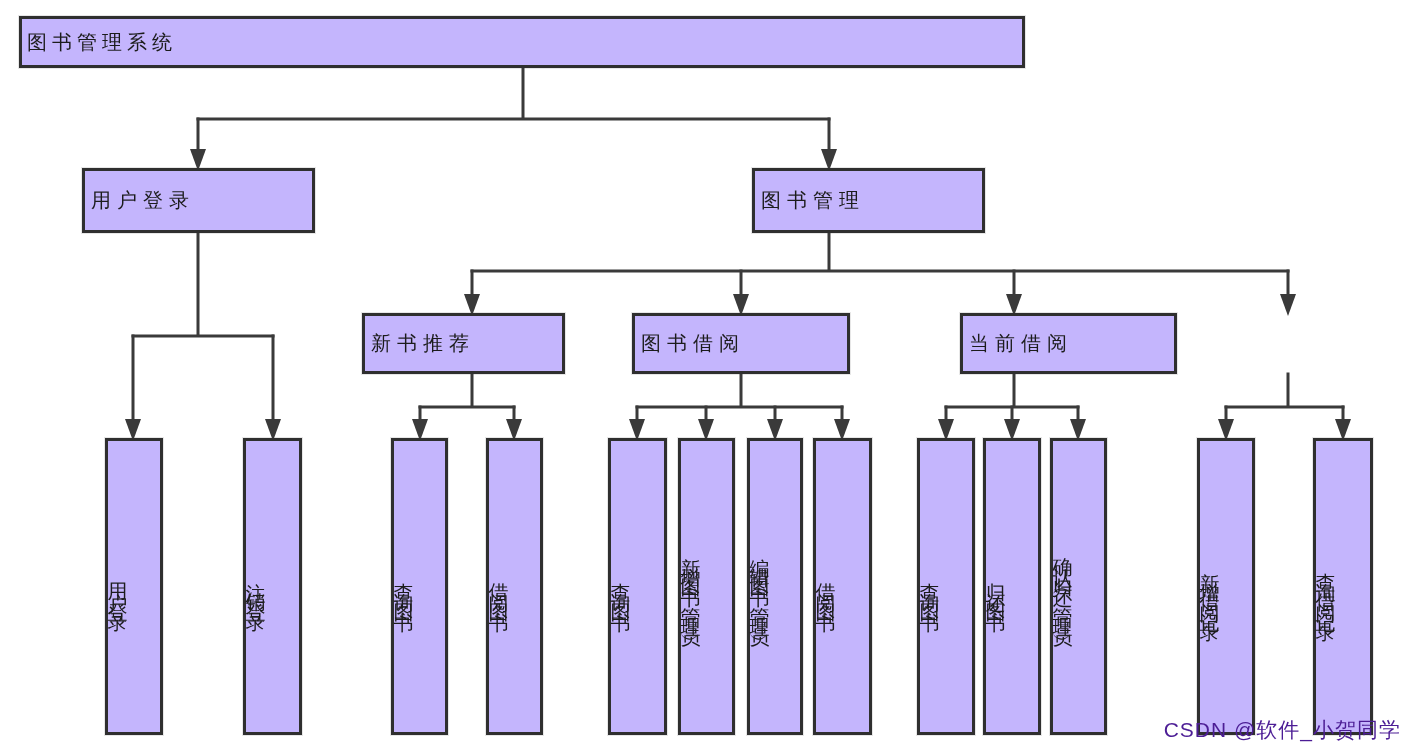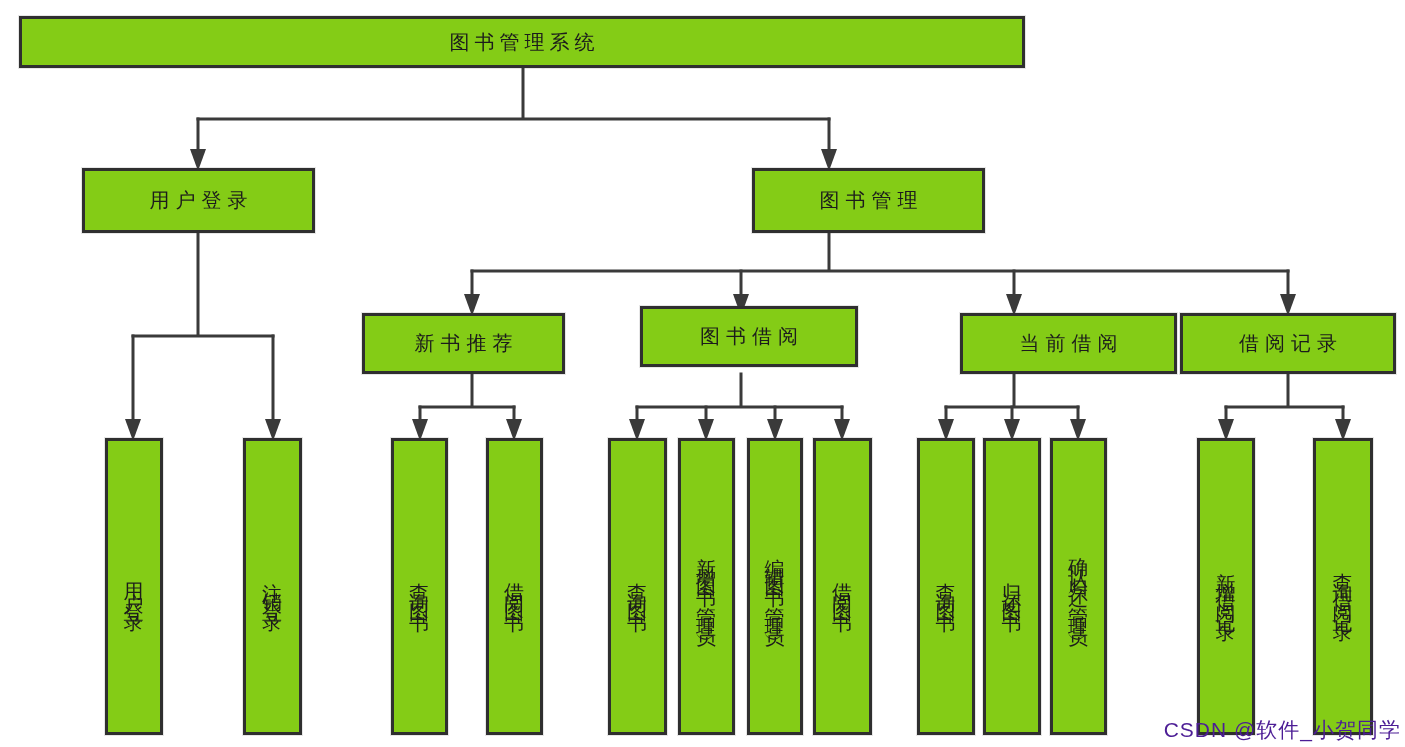--- a/index.html
+++ b/index.html
@@ -17,26 +17,25 @@
   }
   svg.connectors {
     position: absolute;
     left: 0; top: 0;
     width: 1405px; height: 747px;
     pointer-events: none;
   }
   .node {
     position: absolute;
     box-sizing: border-box;
-    background: #84cc16;
+    background: #c4b5fd;
     border: 3px solid #2f2f2f;
     box-shadow: 0 0 0 1px rgba(60,60,60,0.12);
     display: flex;
     align-items: center;
-    justify-content: center;
     color: #1c1c1c;
   }
   .h-label {
     font-size: 20px;
     letter-spacing: 6px;
     text-indent: 6px;
     white-space: nowrap;
   }
   .root-box .h-label {
     font-size: 20px;
@@ -120,28 +119,25 @@
   <div class="node" style="left:82px; top:168px; width:233px; height:65px;">
     <span class="h-label">用户登录</span>
   </div>
   <div class="node" style="left:752px; top:168px; width:233px; height:65px;">
     <span class="h-label">图书管理</span>
   </div>
 
   <div class="node" style="left:362px; top:313px; width:203px; height:61px;">
     <span class="h-label">新书推荐</span>
   </div>
-  <div class="node" style="left:632px; top:306px; width:218px; height:61px;margin-left:8px;">
+  <div class="node" style="left:632px; top:313px; width:218px; height:61px;">
     <span class="h-label">图书借阅</span>
   </div>
   <div class="node" style="left:960px; top:313px; width:217px; height:61px;">
     <span class="h-label">当前借阅</span>
-  </div>
-  <div class="node" style="left:1180px; top:313px; width:216px; height:61px;">
-    <span class="h-label">借阅记录</span>
   </div>
 
   <div class="node" style="left:105px; top:438px; width:58px; height:297px;">
     <span class="v-label">用户登录</span>
   </div>
   <div class="node" style="left:243px; top:438px; width:59px; height:297px;">
     <span class="v-label">注销登录</span>
   </div>
 
   <div class="node" style="left:391px; top:438px; width:57px; height:297px;">

